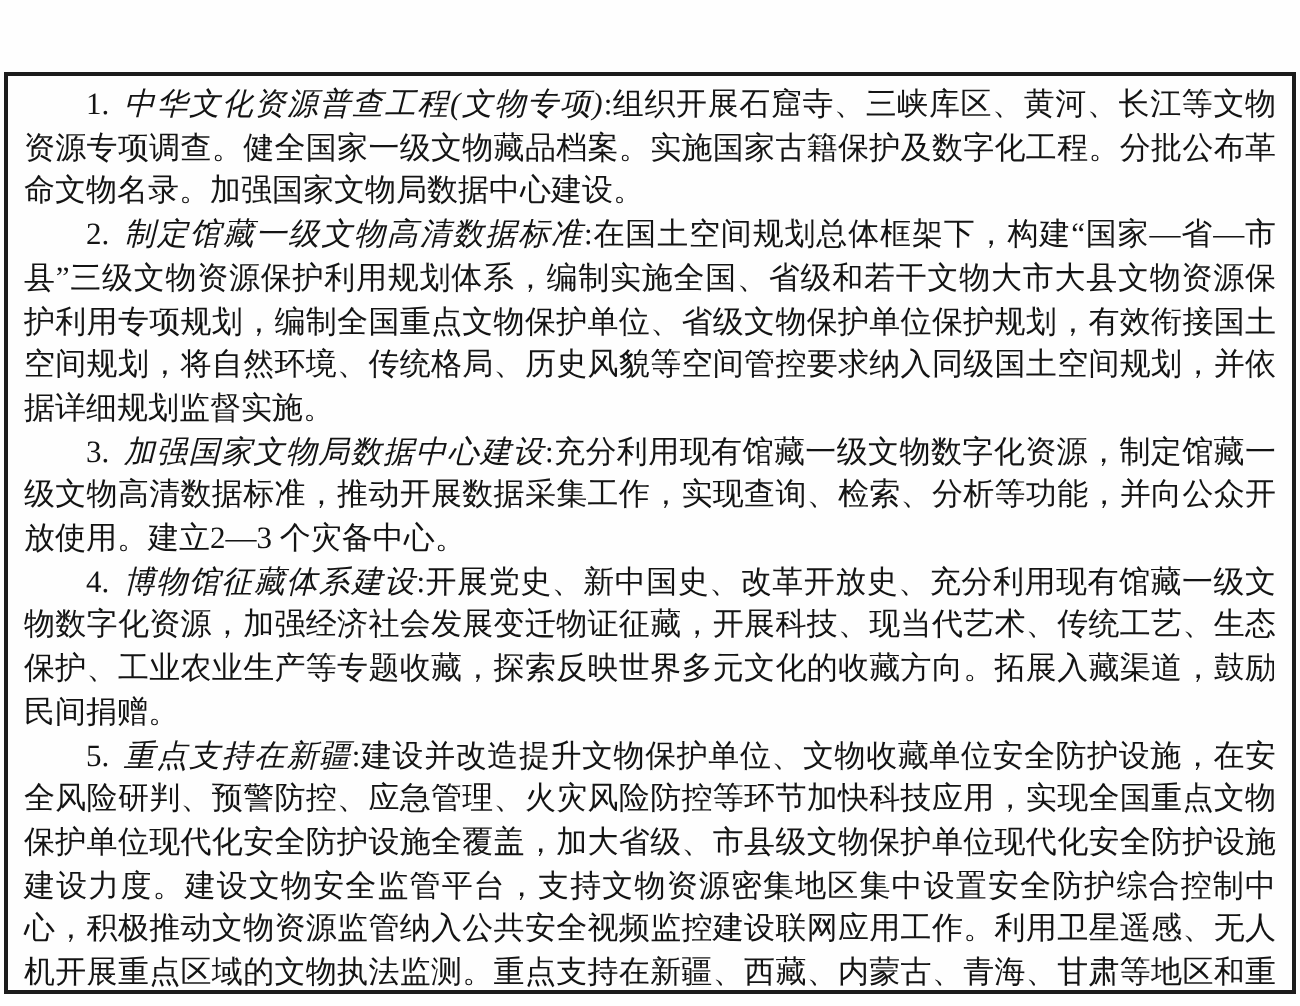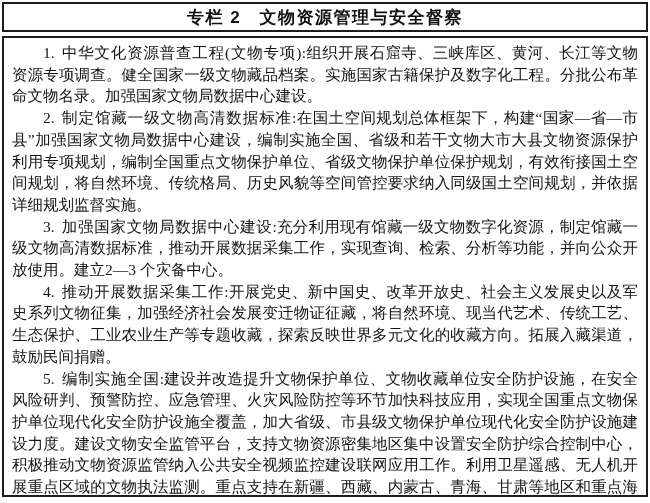--- a/index.html
+++ b/index.html
@@ -58,45 +58,43 @@
     text-justify: inter-ideograph;
     text-indent: 31px;
     color: #141414;
   }
   .para .num {
     margin-right: 7px;
     font-style: normal;
   }
   .para .lead {
     
+    font-style: italic;
     letter-spacing: 0.5px;
   }
   .para .colon {
     font-style: normal;
   }
   .para .text {
     font-style: normal;
   }
 </style>
 </head>
 <body>
 
 <div class="page">
 
-  <div class="title-box">
-    <h1>专栏 2　文物资源管理与安全督察</h1>
-  </div>
 
   <div class="body-box">
 
     <p class="para"><span class="num">1.</span><span class="lead">中华文化资源普查工程(文物专项)</span><span class="colon">:</span><span class="text">组织开展石窟寺、三峡库区、黄河、长江等文物资源专项调查。健全国家一级文物藏品档案。实施国家古籍保护及数字化工程。分批公布革命文物名录。加强国家文物局数据中心建设。</span></p>
 
-    <p class="para"><span class="num">2.</span><span class="lead">制定馆藏一级文物高清数据标准</span><span class="colon">:</span><span class="text">在国土空间规划总体框架下，构建“国家—省—市县”加强国家文物局数据中心建设，编制实施全国、省级和若干文物大市大县文物资源保护利用专项规划，编制全国重点文物保护单位、省级文物保护单位保护规划，有效衔接国土空间规划，将自然环境、传统格局、历史风貌等空间管控要求纳入同级国土空间规划，并依据详细规划监督实施。</span></p>
+    <p class="para"><span class="num">2.</span><span class="lead">制定馆藏一级文物高清数据标准</span><span class="colon">:</span><span class="text">在国土空间规划总体框架下，构建“国家—省—市县”三级文物资源保护利用规划体系，编制实施全国、省级和若干文物大市大县文物资源保护利用专项规划，编制全国重点文物保护单位、省级文物保护单位保护规划，有效衔接国土空间规划，将自然环境、传统格局、历史风貌等空间管控要求纳入同级国土空间规划，并依据详细规划监督实施。</span></p>
 
     <p class="para"><span class="num">3.</span><span class="lead">加强国家文物局数据中心建设</span><span class="colon">:</span><span class="text">充分利用现有馆藏一级文物数字化资源，制定馆藏一级文物高清数据标准，推动开展数据采集工作，实现查询、检索、分析等功能，并向公众开放使用。建立2—3 个灾备中心。</span></p>
 
-    <p class="para"><span class="num">4.</span><span class="lead">推动开展数据采集工作</span><span class="colon">:</span><span class="text">开展党史、新中国史、改革开放史、社会主义发展史以及军史系列文物征集，加强经济社会发展变迁物证征藏，将自然环境、现当代艺术、传统工艺、生态保护、工业农业生产等专题收藏，探索反映世界多元文化的收藏方向。拓展入藏渠道，鼓励民间捐赠。</span></p>
+    <p class="para"><span class="num">4.</span><span class="lead">博物馆征藏体系建设</span><span class="colon">:</span><span class="text">开展党史、新中国史、改革开放史、充分利用现有馆藏一级文物数字化资源，加强经济社会发展变迁物证征藏，开展科技、现当代艺术、传统工艺、生态保护、工业农业生产等专题收藏，探索反映世界多元文化的收藏方向。拓展入藏渠道，鼓励民间捐赠。</span></p>
 
-    <p class="para"><span class="num">5.</span><span class="lead">编制实施全国</span><span class="colon">:</span><span class="text">建设并改造提升文物保护单位、文物收藏单位安全防护设施，在安全风险研判、预警防控、应急管理、火灾风险防控等环节加快科技应用，实现全国重点文物保护单位现代化安全防护设施全覆盖，加大省级、市县级文物保护单位现代化安全防护设施建设力度。建设文物安全监管平台，支持文物资源密集地区集中设置安全防护综合控制中心，积极推动文物资源监管纳入公共安全视频监控建设联网应用工作。利用卫星遥感、无人机开展重点区域的文物执法监测。重点支持在新疆、西藏、内蒙古、青海、甘肃等地区和重点海域增加田野文物、水下文物巡查、看护、监测装备配置。</span></p>
+    <p class="para"><span class="num">5.</span><span class="lead">重点支持在新疆</span><span class="colon">:</span><span class="text">建设并改造提升文物保护单位、文物收藏单位安全防护设施，在安全风险研判、预警防控、应急管理、火灾风险防控等环节加快科技应用，实现全国重点文物保护单位现代化安全防护设施全覆盖，加大省级、市县级文物保护单位现代化安全防护设施建设力度。建设文物安全监管平台，支持文物资源密集地区集中设置安全防护综合控制中心，积极推动文物资源监管纳入公共安全视频监控建设联网应用工作。利用卫星遥感、无人机开展重点区域的文物执法监测。重点支持在新疆、西藏、内蒙古、青海、甘肃等地区和重点海域增加田野文物、水下文物巡查、看护、监测装备配置。</span></p>
 
   </div>
 
 </div>
 
 </body></html>

